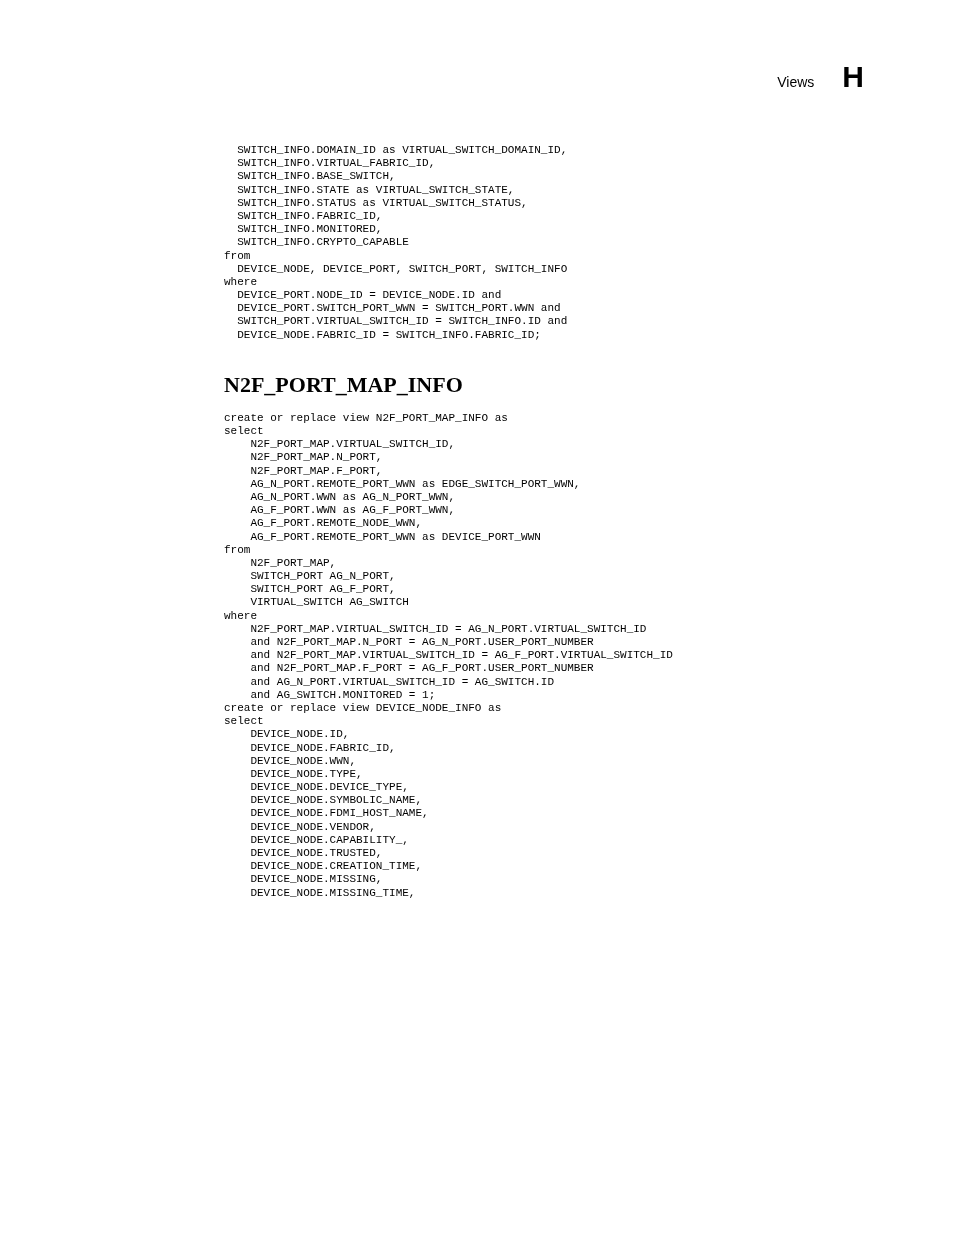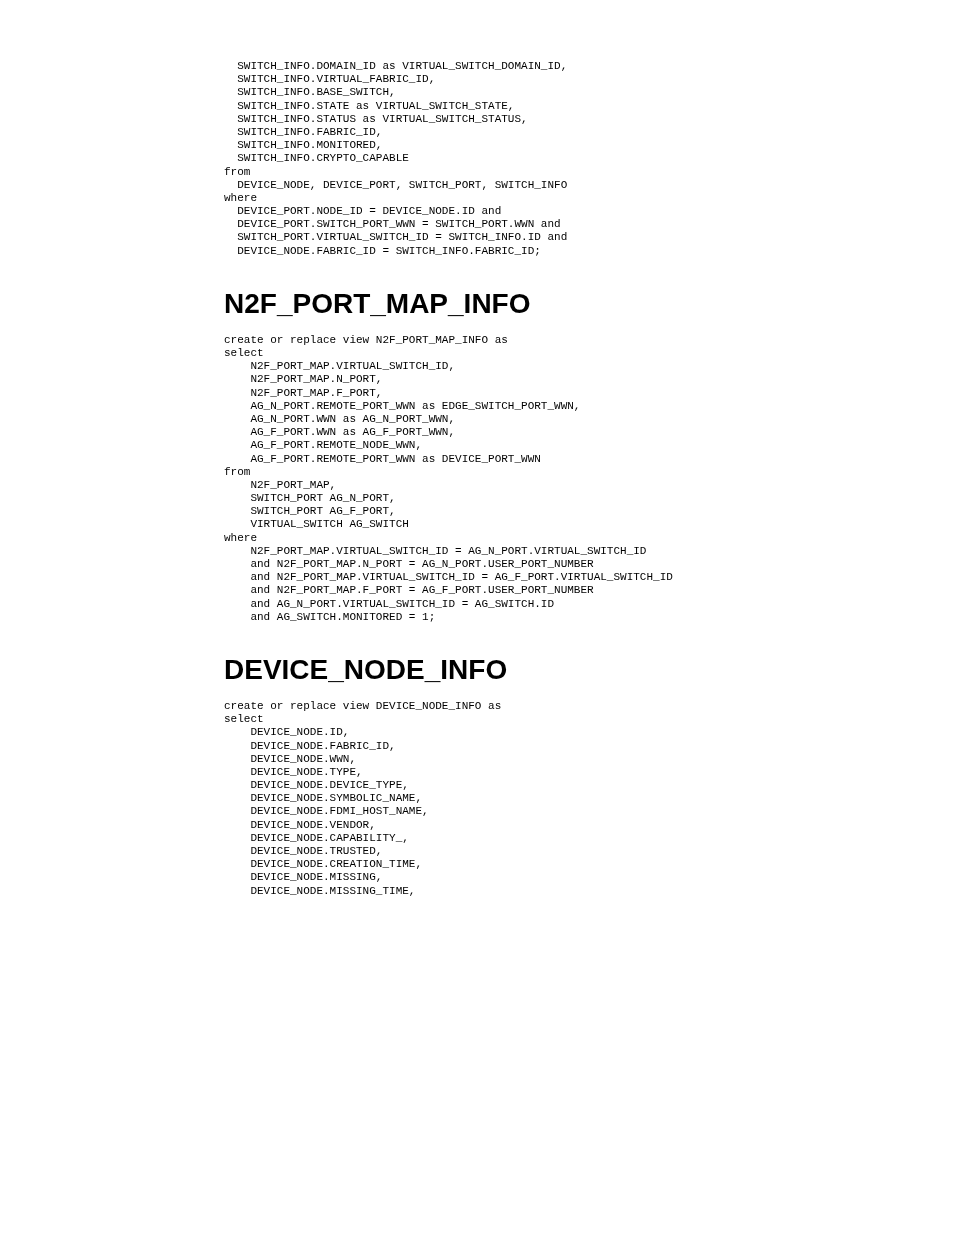--- a/index.html
+++ b/index.html
@@ -36,31 +36,35 @@
     margin-left: 134px;
   }
   pre.code {
     font-family: "Courier New", Courier, monospace;
     font-size: 11px;
     line-height: 1.20;
     white-space: pre;
     margin: 0;
   }
   h2.section {
-    font-family: Liberation Sans, sans-serif;
-    font-size: 28px;
+    font-family: Liberation Serif, serif;
+    font-size: 22px;
     font-weight: 600;
     margin: 30px 0 14px 0;
   }
 </style>
 </head>
 <body>
 
 <div class="page">
 
+  <div class="header-line">
+    <span class="header-small">Views</span>
+    <span class="header-big">H</span>
+  </div>
 
   <div class="content">
 
     <pre class="code">  SWITCH_INFO.DOMAIN_ID as VIRTUAL_SWITCH_DOMAIN_ID,
   SWITCH_INFO.VIRTUAL_FABRIC_ID,
   SWITCH_INFO.BASE_SWITCH,
   SWITCH_INFO.STATE as VIRTUAL_SWITCH_STATE,
   SWITCH_INFO.STATUS as VIRTUAL_SWITCH_STATUS,
   SWITCH_INFO.FABRIC_ID,
   SWITCH_INFO.MONITORED,
@@ -90,21 +94,20 @@
     SWITCH_PORT AG_F_PORT,
     VIRTUAL_SWITCH AG_SWITCH
 where
     N2F_PORT_MAP.VIRTUAL_SWITCH_ID = AG_N_PORT.VIRTUAL_SWITCH_ID
     and N2F_PORT_MAP.N_PORT = AG_N_PORT.USER_PORT_NUMBER
     and N2F_PORT_MAP.VIRTUAL_SWITCH_ID = AG_F_PORT.VIRTUAL_SWITCH_ID
     and N2F_PORT_MAP.F_PORT = AG_F_PORT.USER_PORT_NUMBER
     and AG_N_PORT.VIRTUAL_SWITCH_ID = AG_SWITCH.ID
     and AG_SWITCH.MONITORED = 1;</pre>
 
-    <h2 class="section">DEVICE_NODE_INFO</h2>
     <pre class="code">create or replace view DEVICE_NODE_INFO as
 select
     DEVICE_NODE.ID,
     DEVICE_NODE.FABRIC_ID,
     DEVICE_NODE.WWN,
     DEVICE_NODE.TYPE,
     DEVICE_NODE.DEVICE_TYPE,
     DEVICE_NODE.SYMBOLIC_NAME,
     DEVICE_NODE.FDMI_HOST_NAME,
     DEVICE_NODE.VENDOR,

